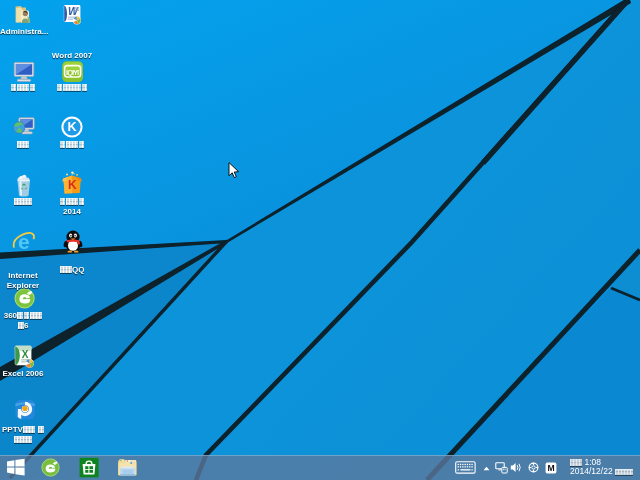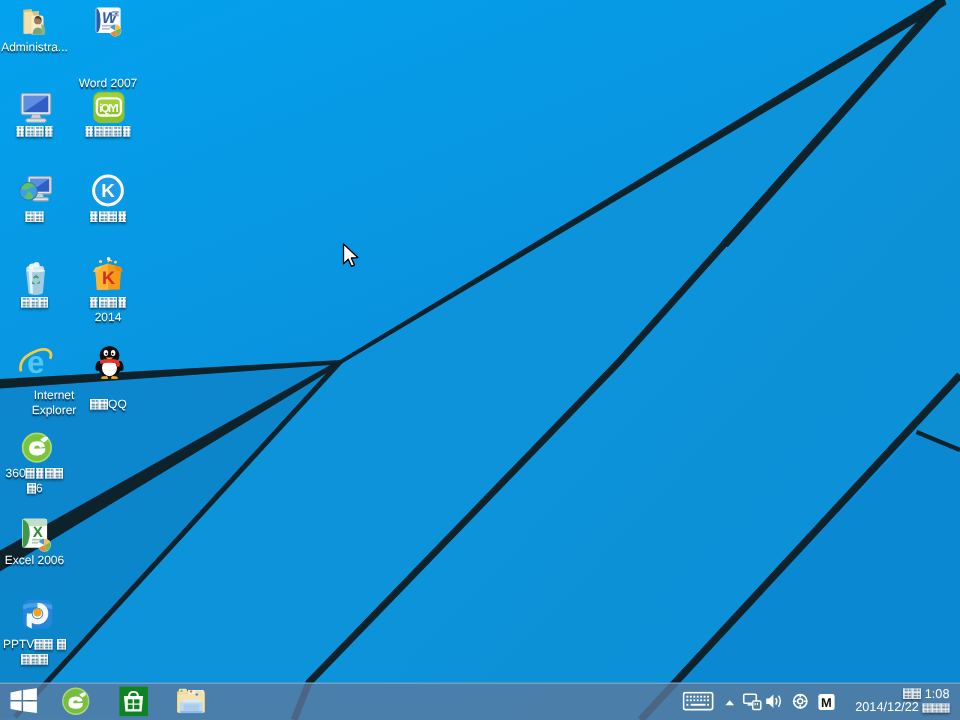--- a/index.html
+++ b/index.html
@@ -1,27 +1,27 @@
 <!DOCTYPE html>
 <html><head>
 <meta charset="utf-8">
 <style>
 html,body{margin:0;padding:0;}
 body{width:640px;height:480px;overflow:hidden;position:relative;font-family:"Liberation Sans",sans-serif;background:#0D8ECE;}
 #wall{position:absolute;left:0;top:0;}
 .ic{position:absolute;}
-.lbl{position:absolute;color:#fff;font-size:8px;line-height:9.5px;text-align:center;text-shadow:0 1px 1px rgba(0,0,0,.75);white-space:nowrap;}
+.lbl{position:absolute;color:#fff;font-size:8px;line-height:9.5px;text-align:center;text-shadow:0 1px 1px rgba(0,0,0,.75);white-space:nowrap;font-weight:bold;}
 .cjk{display:inline-block;width:5.8px;height:6.8px;margin:0 .25px;vertical-align:-1px;background:
  repeating-linear-gradient(0deg, rgba(255,255,255,.92) 0 1px, rgba(255,255,255,.22) 1px 2.3px),
  repeating-linear-gradient(90deg, rgba(255,255,255,.92) 0 1px, rgba(255,255,255,.18) 1px 2.5px);
  background-position:0 .6px,.5px 0;
  filter:blur(0.3px) drop-shadow(0 1px 0.6px rgba(0,0,0,.6));}
 .cjk2{width:5.5px;height:6.2px;opacity:.88;}
 #taskbar{position:absolute;left:0;top:455px;width:640px;height:25px;background:rgba(94,122,157,0.78);border-top:1px solid rgba(150,195,225,0.5);box-sizing:border-box;}
-#clock{position:absolute;right:7px;top:457.5px;text-align:right;color:#fff;font-size:8.5px;line-height:9.2px;}
+#clock{position:absolute;right:7px;top:457.5px;text-align:left;color:#fff;font-size:8.5px;line-height:9.2px;}
 </style>
 </head>
 <body>
 <svg id="wall" width="640" height="480" viewBox="0 0 640 480">
  <defs>
   <linearGradient id="gt" x1="0" y1="0" x2="1" y2="1">
    <stop offset="0" stop-color="#03A2EE"></stop>
         <stop offset="0.55" stop-color="#0995E0"></stop>
         <stop offset="1" stop-color="#0989D4"></stop>
   </linearGradient>
@@ -191,21 +191,21 @@
 </svg>
 
 <div class="lbl" style="left:0px;top:27px;width:46px;">Administra...</div>
 <div class="lbl" style="left:49px;top:27px;width:46px;margin-top:24px;">Word 2007</div>
 <div class="lbl" style="left:0px;top:83px;width:46px;"><span class="cjk"></span><span class="cjk"></span><span class="cjk"></span><span class="cjk"></span></div>
 <div class="lbl" style="left:49px;top:83px;width:46px;"><span class="cjk"></span><span class="cjk"></span><span class="cjk"></span><span class="cjk"></span><span class="cjk"></span></div>
 <div class="lbl" style="left:0px;top:140px;width:46px;"><span class="cjk"></span><span class="cjk"></span></div>
 <div class="lbl" style="left:49px;top:140px;width:46px;"><span class="cjk"></span><span class="cjk"></span><span class="cjk"></span><span class="cjk"></span></div>
 <div class="lbl" style="left:0px;top:197px;width:46px;"><span class="cjk"></span><span class="cjk"></span><span class="cjk"></span></div>
 <div class="lbl" style="left:49px;top:197px;width:46px;"><span class="cjk"></span><span class="cjk"></span><span class="cjk"></span><span class="cjk"></span><br>2014</div>
-<div class="lbl" style="left:0px;top:259px;width:46px;margin-left:13px;">Internet<br>Explorer</div>
+<div class="lbl" style="left:0px;top:271px;width:46px;">Internet<br>Explorer</div>
 <div class="lbl" style="left:49px;top:265px;width:46px;"><span class="cjk"></span><span class="cjk"></span>QQ</div>
 <div class="lbl" style="left:-2px;top:311px;width:50px;">360<span class="cjk"></span><span class="cjk"></span><span class="cjk"></span><span class="cjk"></span><br><span class="cjk"></span>6</div>
 <div class="lbl" style="left:0px;top:369px;width:46px;">Excel 2006</div>
 <div class="lbl" style="left:-2px;top:425px;width:50px;">PPTV<span class="cjk"></span><span class="cjk"></span> <span class="cjk"></span><br><span class="cjk"></span><span class="cjk"></span><span class="cjk"></span></div>
 
 <div id="taskbar"></div>
 <svg class="ic" style="left:6px;top:458px" width="20" height="19" viewBox="0 0 20 19">
  <path d="M1 3.6 L8.4 2.2 L8.4 8.6 L1 8.6 Z" fill="#fff"></path>
  <path d="M9.4 2 L18.6 0.8 L18.6 8.6 L9.4 8.6 Z" fill="#fff"></path>
  <path d="M1 9.6 L8.4 9.6 L8.4 16 L1 14.6 Z" fill="#fff"></path>

